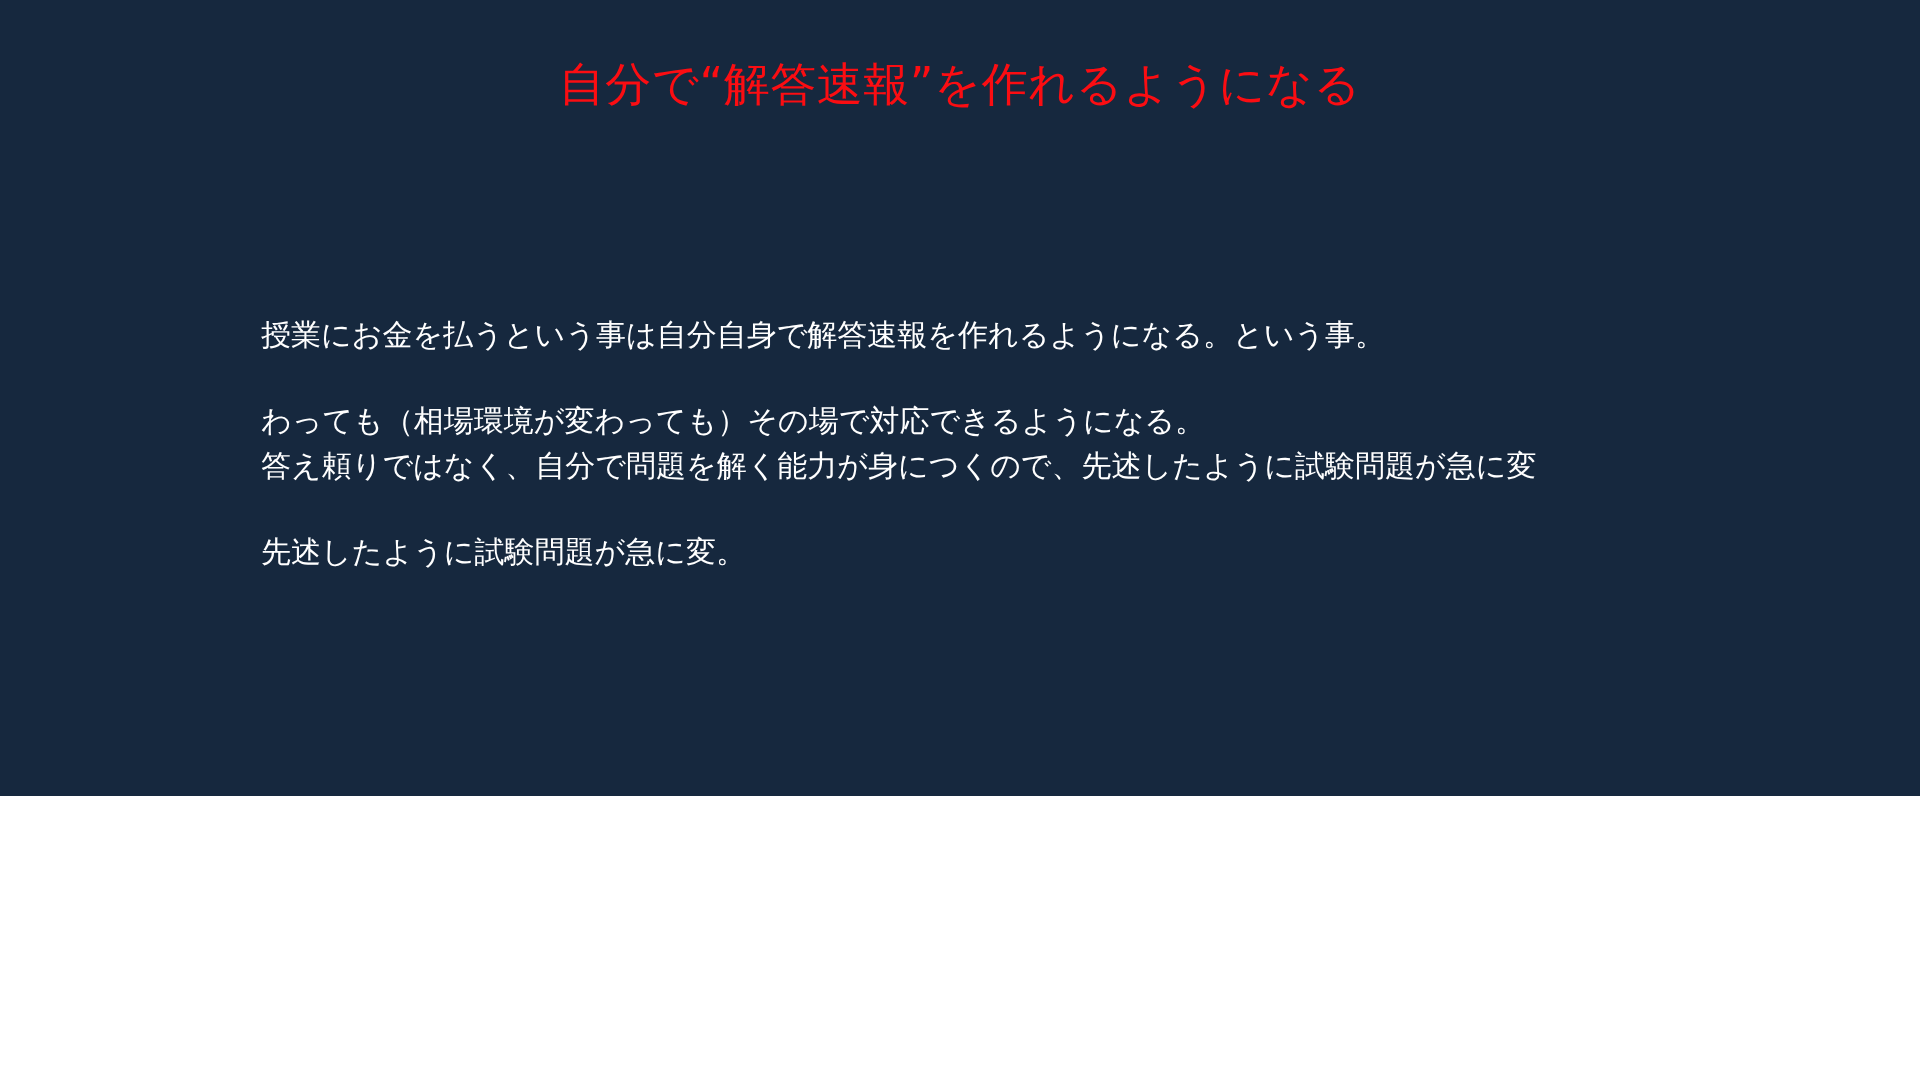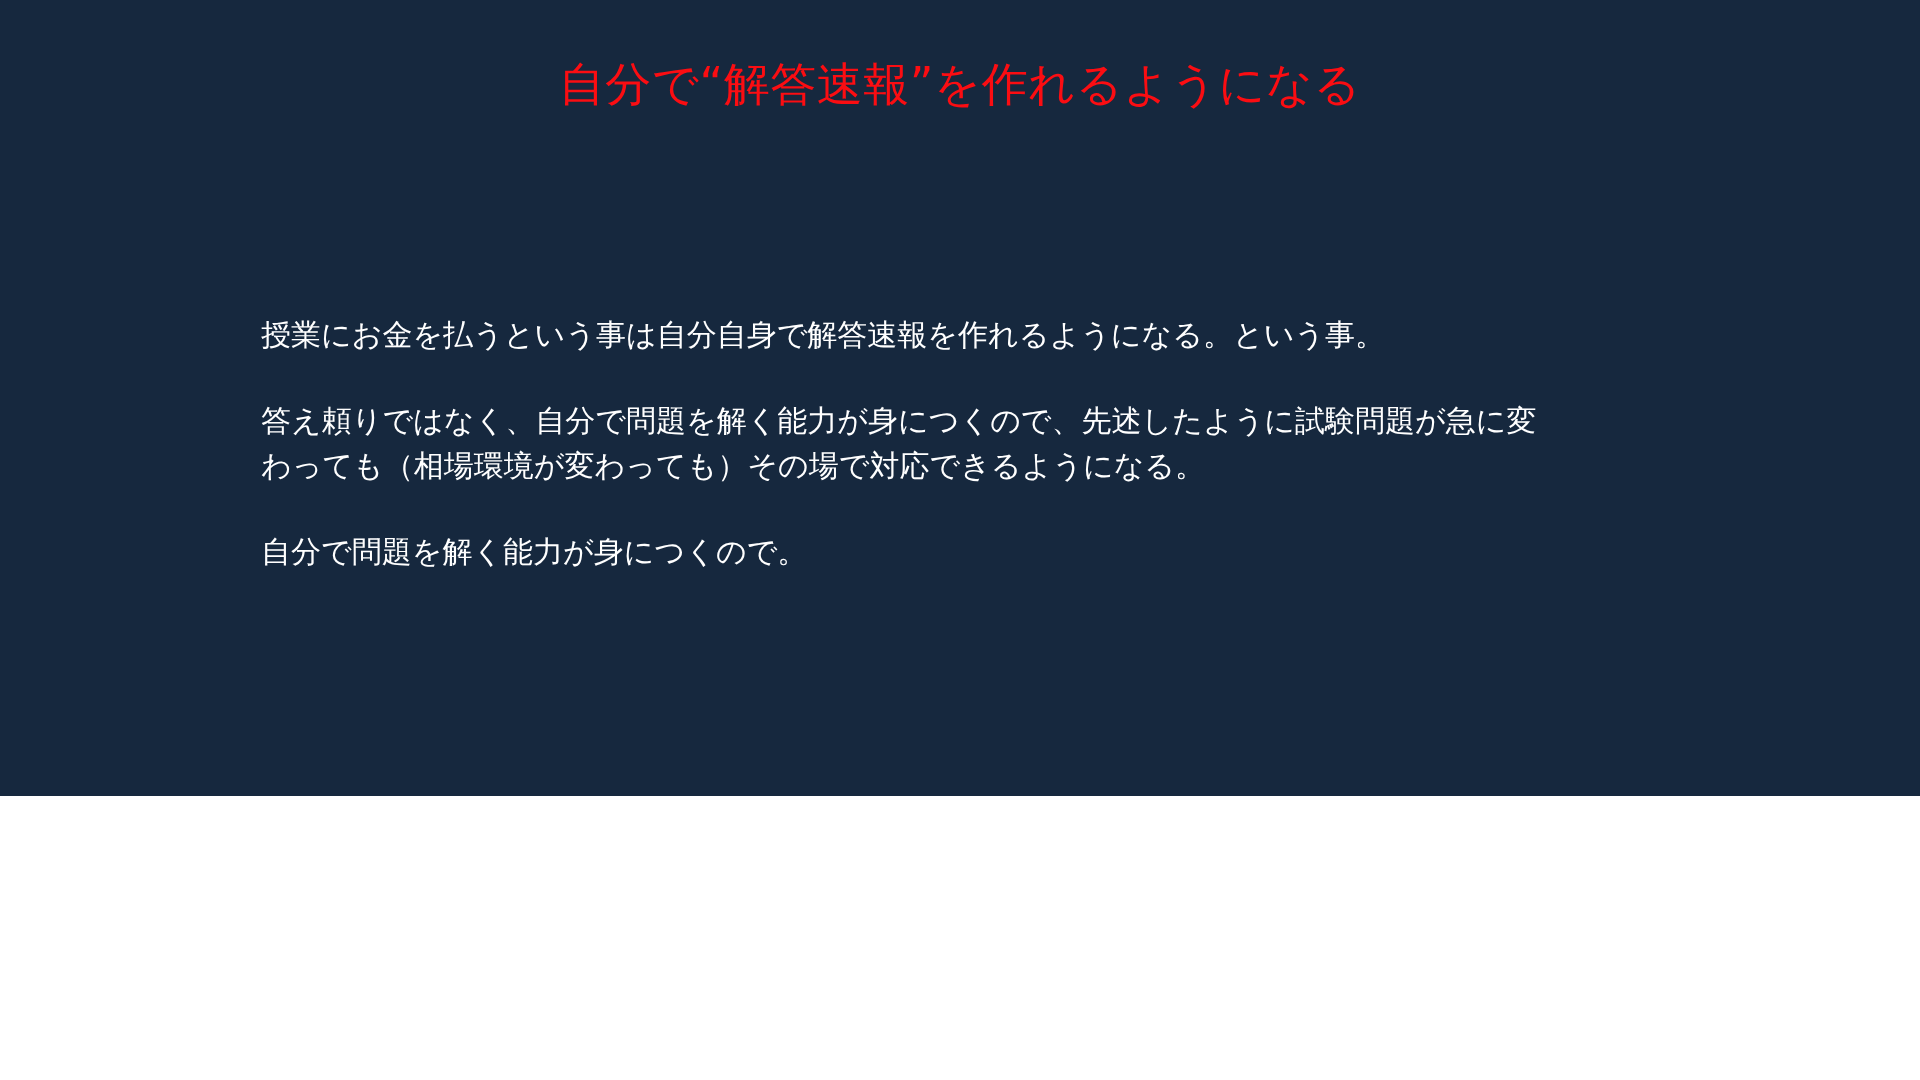--- a/index.html
+++ b/index.html
@@ -68,24 +68,24 @@
 
   <div class="slide-title" style="color: rgb(251, 13, 18);">自分で“解答速報”を作れるようになる</div>
 
   <div class="body-block" style="color: rgb(255, 255, 255);">
 
     <div class="para p1">
       <span class="line">授業にお金を払うという事は自分自身で解答速報を作れるようになる。という事。</span>
     </div>
 
     <div class="para p2">
+      <span class="line">わっても（相場環境が変わっても）その場で対応できるようになる。</span>
       <span class="line">答え頼りではなく、自分で問題を解く能力が身につくので、先述したように試験問題が急に変</span>
-      <span class="line">わっても（相場環境が変わっても）その場で対応できるようになる。</span>
     </div>
 
     <div class="para p3">
-      <span class="line">自分で問題を解く能力が身につくので。</span>
+      <span class="line">先述したように試験問題が急に変。</span>
     </div>
 
 
   </div>
 
 </div>
 
 </body></html>

